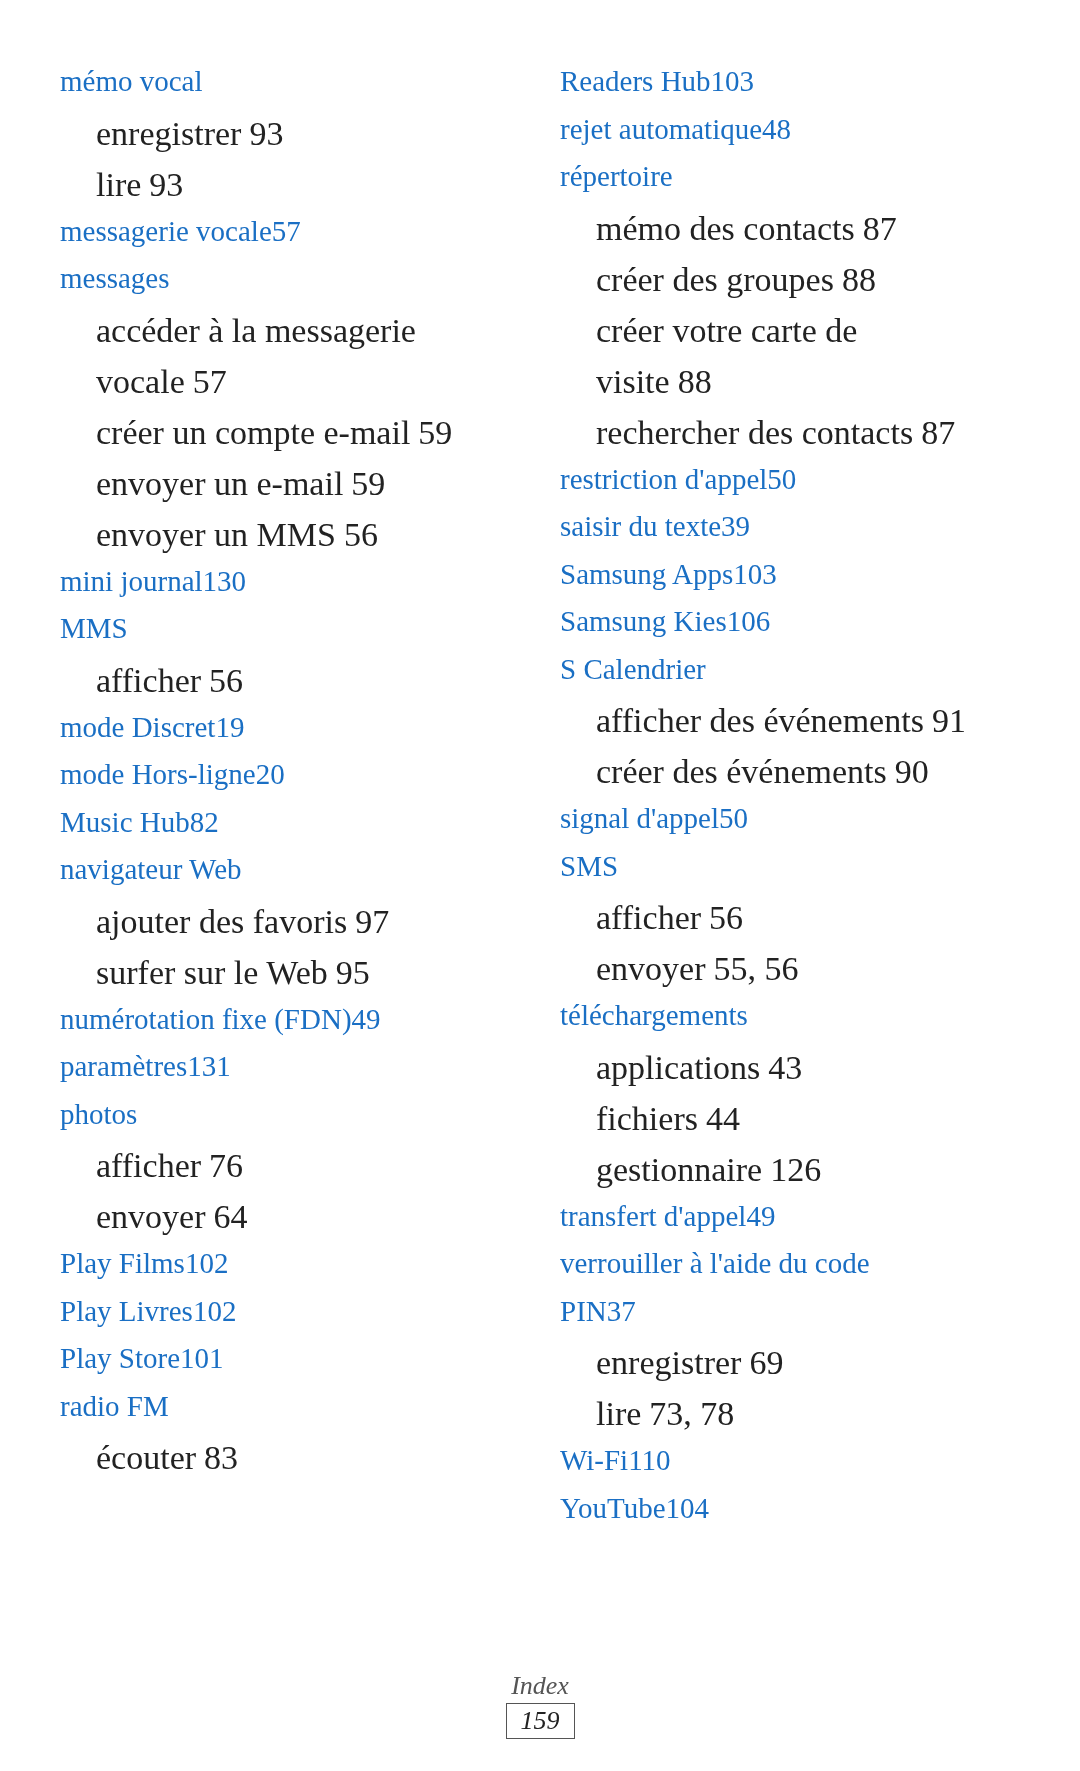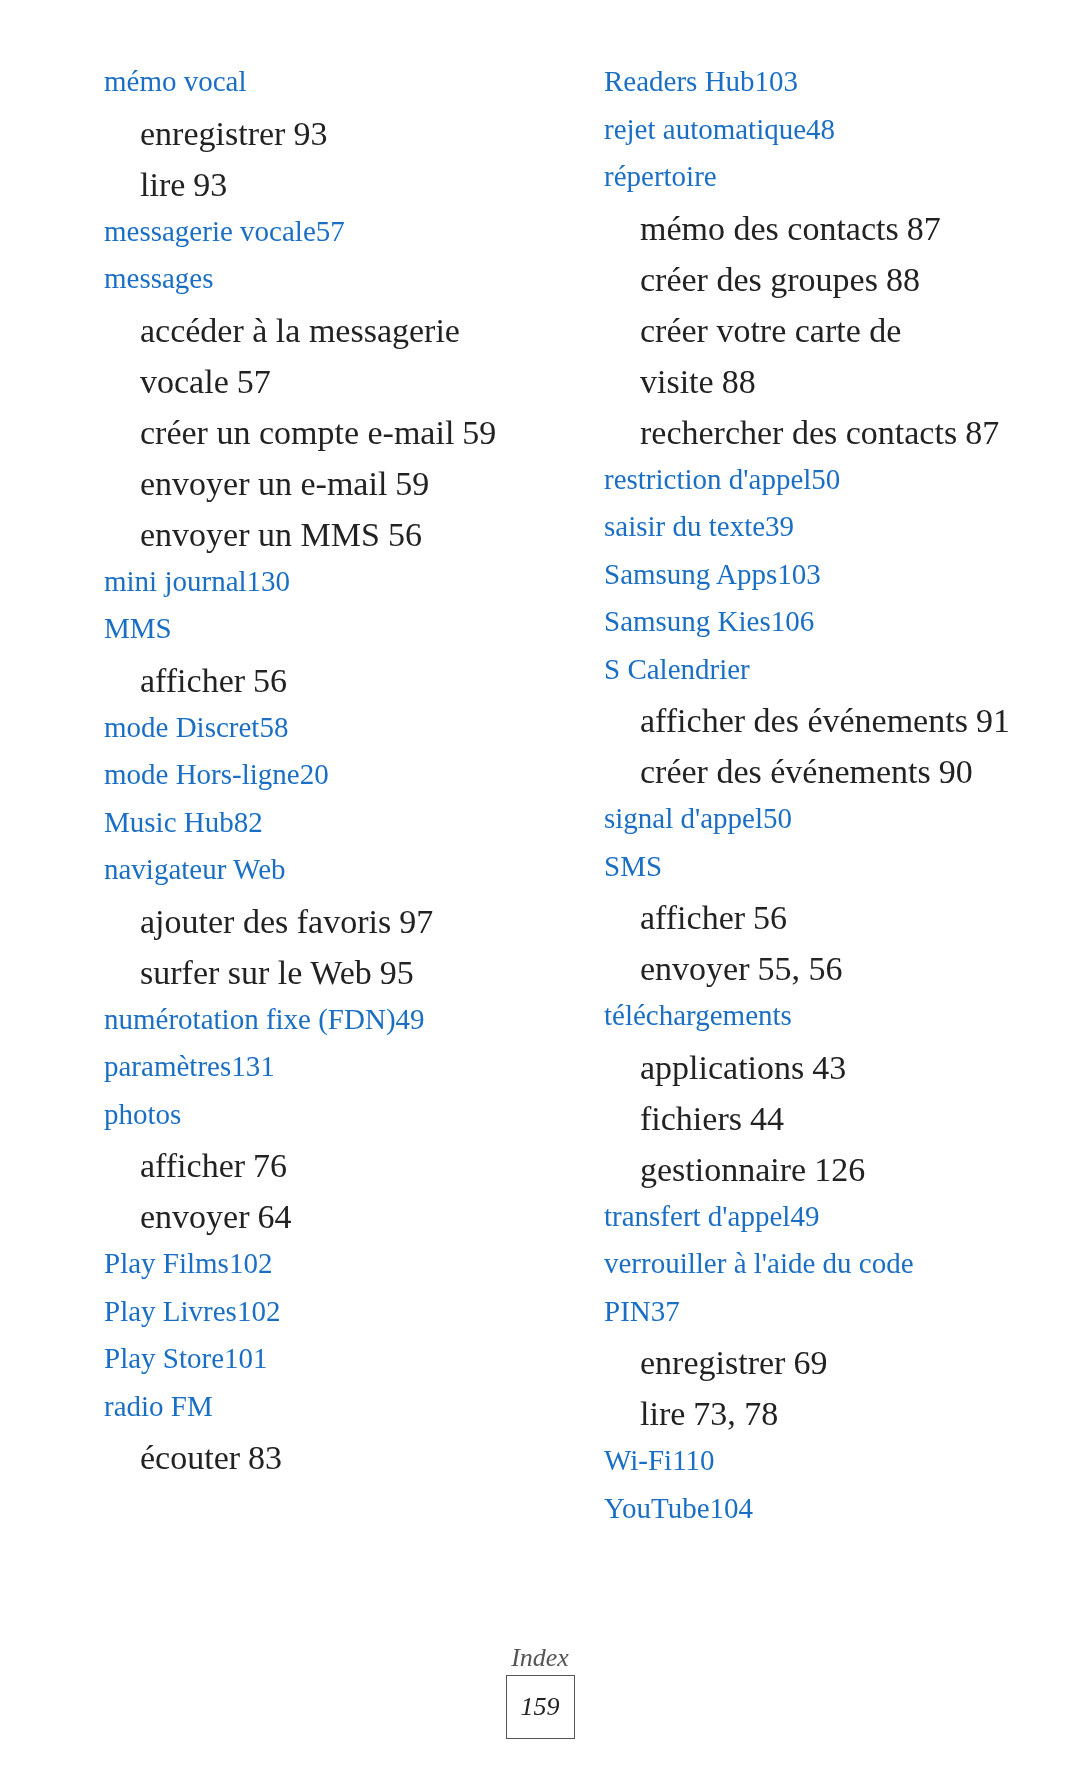--- a/index.html
+++ b/index.html
@@ -19,21 +19,20 @@
     }
     .columns {
       display: flex;
       gap: 40px;
     }
     .col {
       flex: 1;
       display: flex;
       flex-direction: column;
       gap: 0;
-      margin-left: 44px;
     }
     .entry {
       margin-bottom: 4px;
     }
     .entry-title {
       color: #1a6fc4;
       font-size: 29px;
       font-weight: normal;
       line-height: 1.5;
     }
@@ -52,21 +51,21 @@
       bottom: 32px;
       left: 0; right: 0;
       text-align: center;
       font-style: italic;
       font-size: 26px;
       color: #555;
     }
     .footer-page {
       display: inline-block;
       border: 1.5px solid #555;
-      padding: 16px 14px;
+      padding: 2px 14px;
       font-style: italic;
       font-size: 26px;
       color: #222;
       margin-top: 2px;
     }
   </style>
 </head>
 <body>
 <div class="page">
   <div class="columns">
@@ -111,21 +110,21 @@
       </div>
 
       <div class="entry">
         <span class="entry-title">MMS</span>
       </div>
       <div class="sub-entry">
         <span>afficher</span><span class="page-num">56</span>
       </div>
 
       <div class="entry">
-        <span class="entry-title">mode Discret</span><span class="entry-title page-num">58</span>
+        <span class="entry-title">mode Discret</span><span class="entry-title page-num">19</span>
       </div>
 
       <div class="entry">
         <span class="entry-title">mode Hors-ligne</span><span class="entry-title page-num">20</span>
       </div>
 
       <div class="entry">
         <span class="entry-title">Music Hub</span><span class="entry-title page-num">82</span>
       </div>
 

